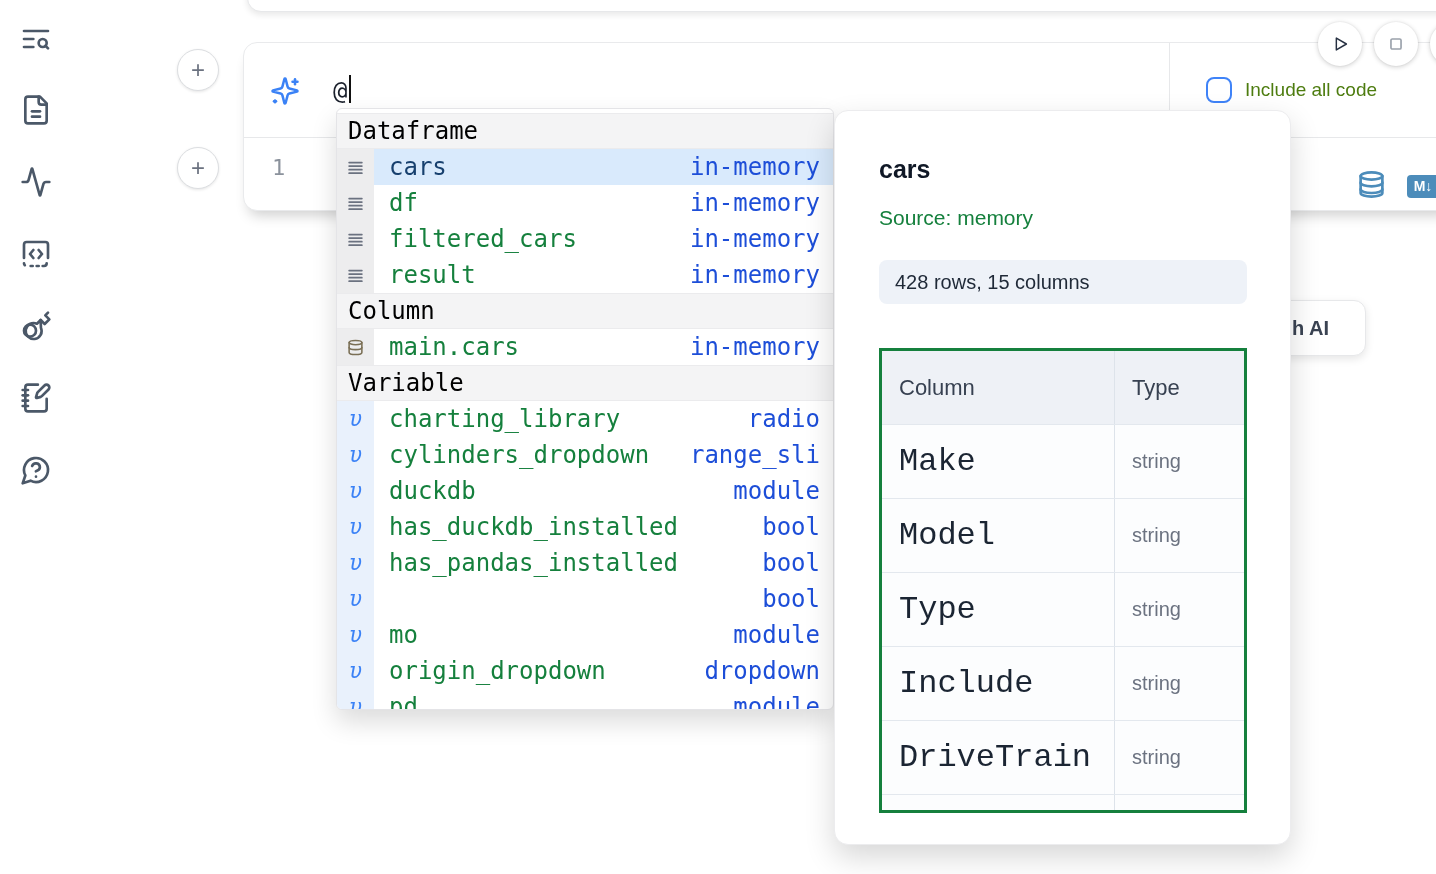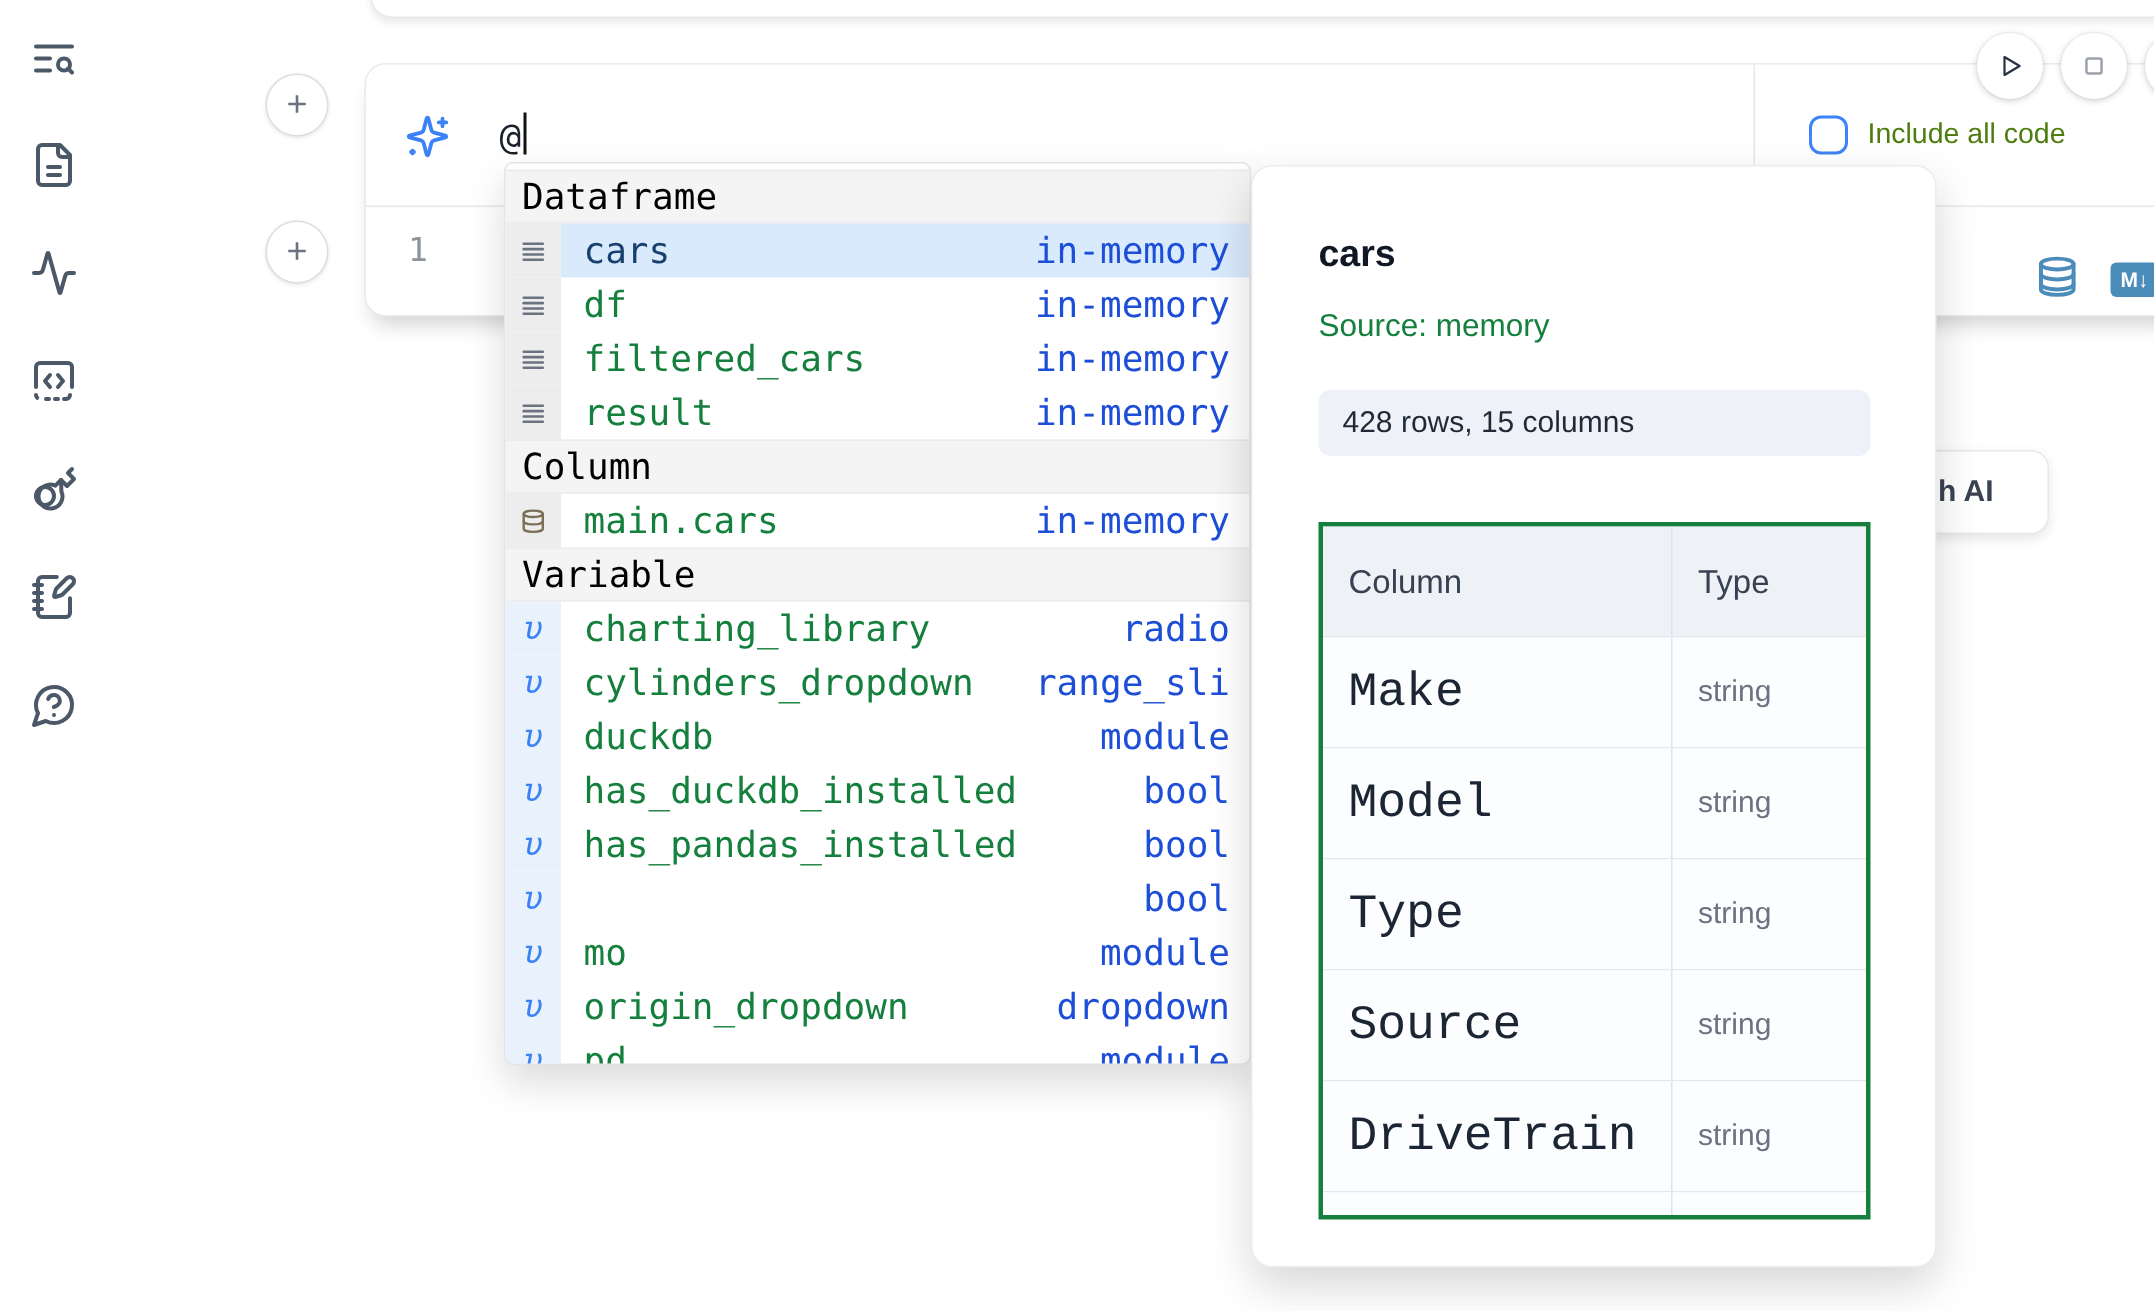--- a/index.html
+++ b/index.html
@@ -392,21 +392,21 @@
       <div class="pt-row">
         <div class="pt-c1">
           <span class="pt-name">Type</span>
         </div>
         <div class="pt-c2">
           <span class="pt-type">string</span>
         </div>
       </div>
       <div class="pt-row">
         <div class="pt-c1">
-          <span class="pt-name">Source</span>
+          <span class="pt-name">Include</span>
         </div>
         <div class="pt-c2">
           <span class="pt-type">string</span>
         </div>
       </div>
       <div class="pt-row">
         <div class="pt-c1">
           <span class="pt-name">DriveTrain</span>
         </div>
         <div class="pt-c2">

